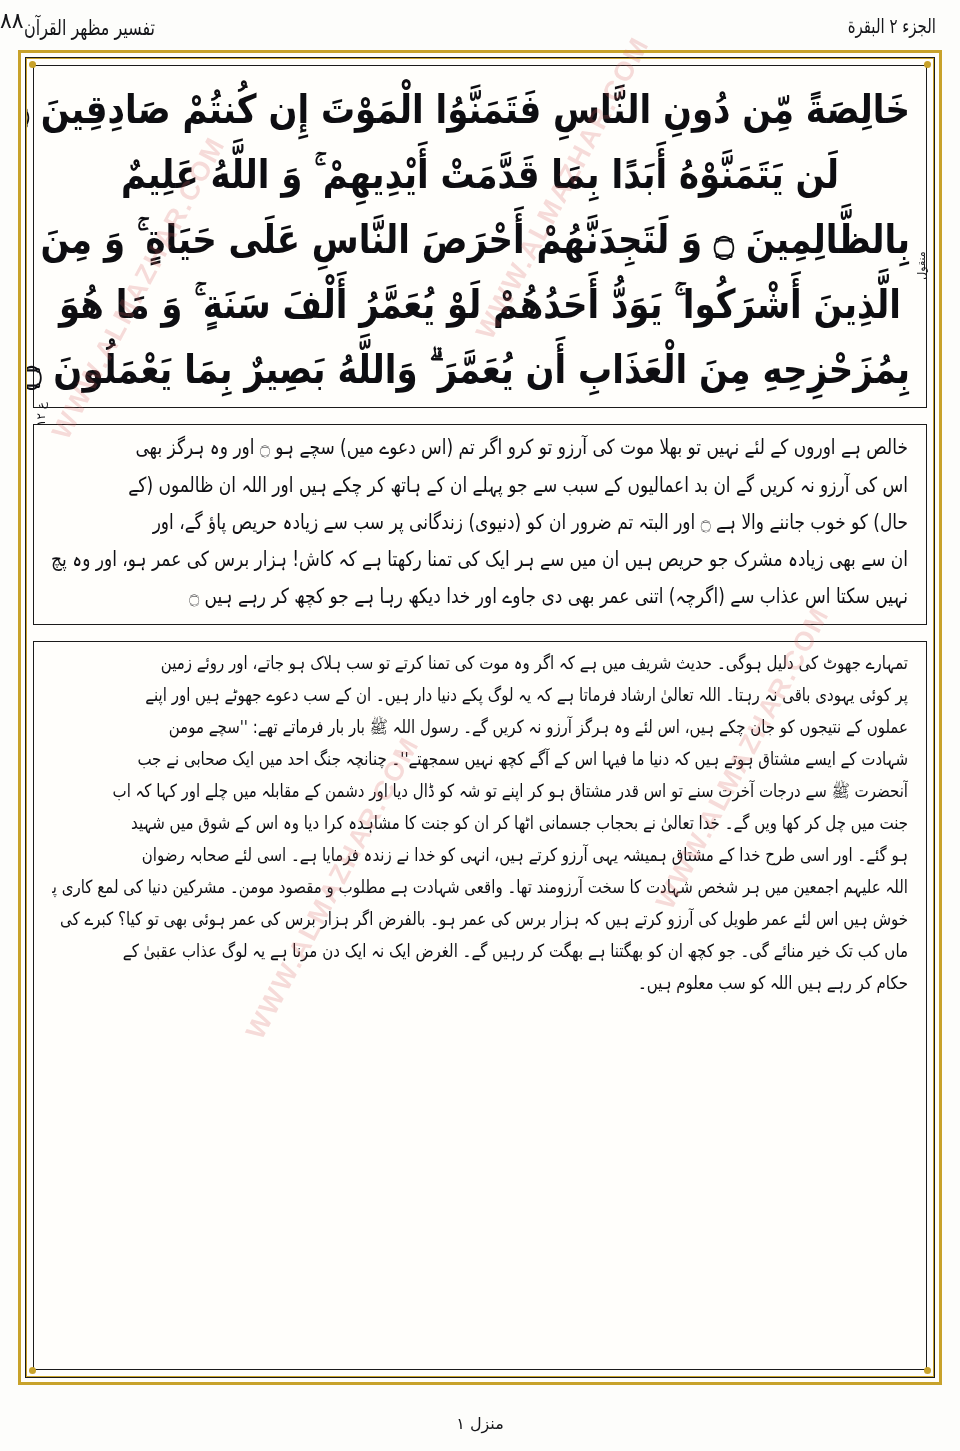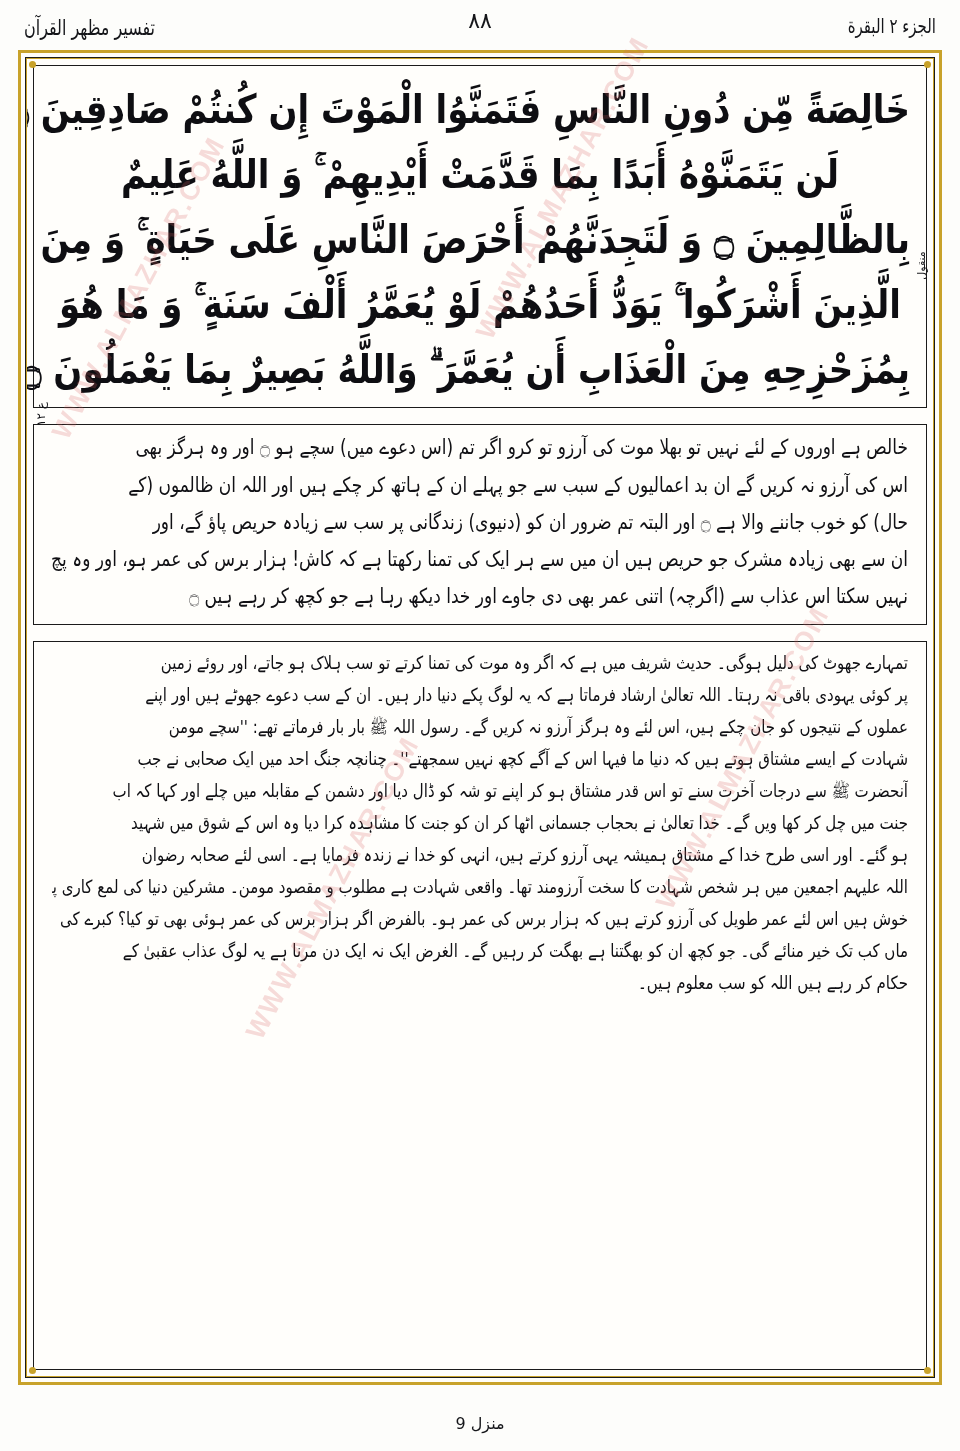--- a/index.html
+++ b/index.html
@@ -49,21 +49,20 @@
   .header-left {
     text-align: left;
     font-size: 16px;
     transform: scaleY(1.35);
   }
   .page-number {
     position: absolute;
     top: 8px;
     left: 0;
     right: 0;
-    text-align: center;
     font-size: 22px;
     color: #15161a;
   }
 
   
   .border-outer {
     position: absolute;
     top: 50px;
     left: 18px;
     right: 18px;
@@ -301,20 +300,20 @@
       <div class="side-note side-note-right">منقول</div>
       <div class="side-note side-note-left">ع ١٢</div>
 
       <span class="corner-dot" style="top:2px;left:2px;"></span>
       <span class="corner-dot" style="top:2px;right:2px;"></span>
       <span class="corner-dot" style="bottom:2px;left:2px;"></span>
       <span class="corner-dot" style="bottom:2px;right:2px;"></span>
     </div>
   </div>
 
-  <div class="page-footer">منزل 9</div>
+  <div class="page-footer">منزل ١</div>
 
   <div class="watermark wm-1">WWW.ALMAZHAR.COM</div>
   <div class="watermark wm-2">WWW.ALMAZHAR.COM</div>
   <div class="watermark wm-3">WWW.ALMAZHAR.COM</div>
   <div class="watermark wm-4">WWW.ALMAZHAR.COM</div>
 
 </div>
 
 </body></html>

